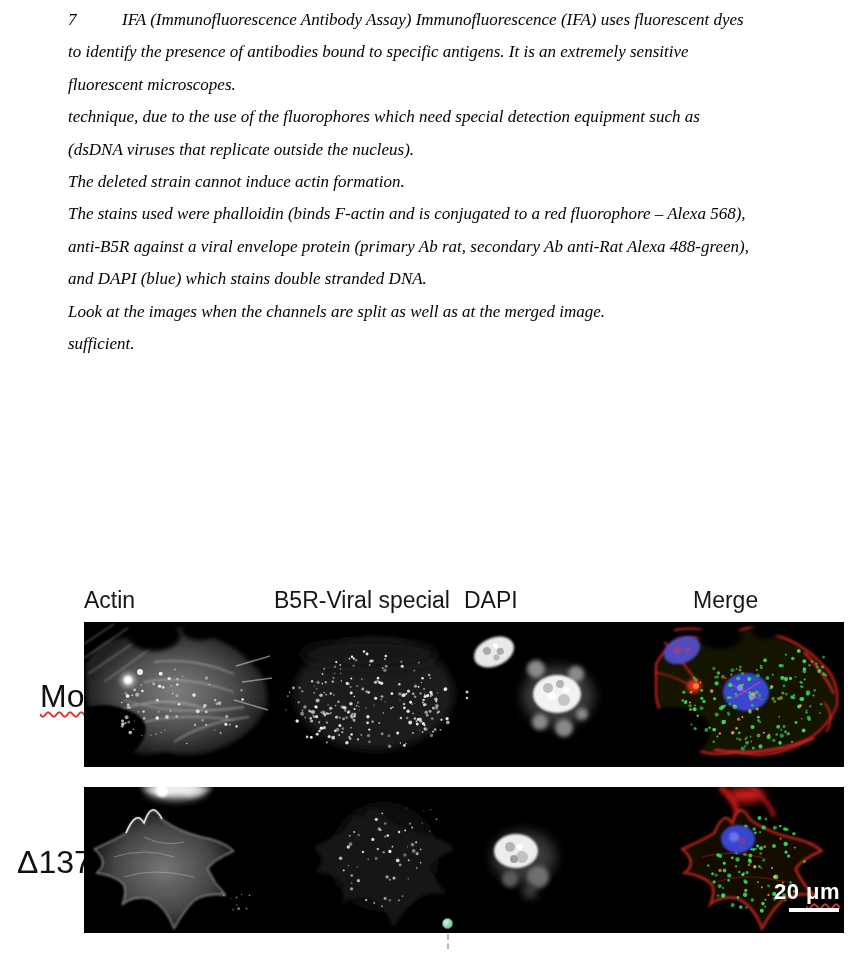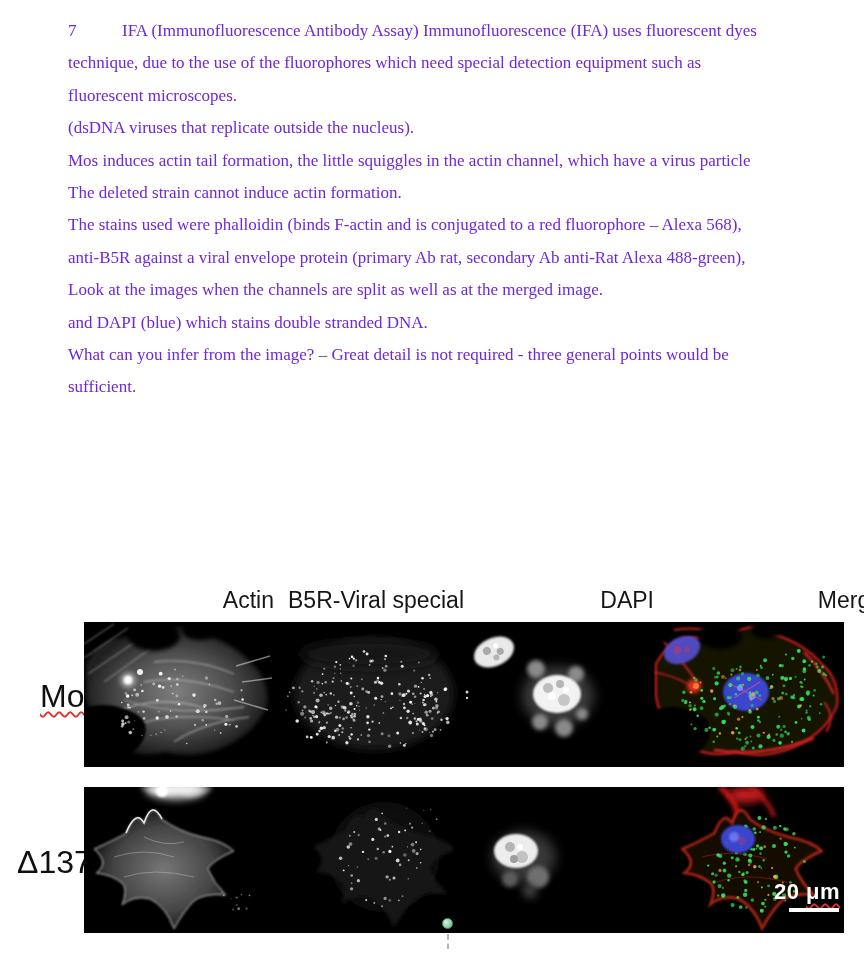--- a/index.html
+++ b/index.html
@@ -1,27 +1,27 @@
 <!DOCTYPE html>
 <html><head>
 <meta charset="utf-8">
 <style>
   html,body{margin:0;padding:0;}
   body{
     width:864px;height:957px;position:relative;background:#ffffff;
     font-family:"Liberation Serif",serif;overflow:hidden;
   }
   .qtext{
-    position:absolute;left:68px;top:15px;width:782px;
-    font-size:17px;line-height:32.4px;color:#6d28d9;
+    position:absolute;left:68px;top:4px;width:782px;
+    font-size:17px;line-height:32.4px;color:#000000;font-style:italic;
   }
   .tline{white-space:nowrap;}
   .qnum{display:inline-block;width:54px;}
   .col-header{
-    position:absolute;top:587px;width:190px;text-align:right;
+    position:absolute;top:587px;width:190px;text-align:left;
     font-family:"Liberation Sans",sans-serif;font-size:23px;color:#161616;
   }
   .row-label{
     position:absolute;font-family:"Liberation Sans",sans-serif;
     font-size:32px;color:#101010;
   }
   .squiggle{
     text-decoration-line:underline;text-decoration-style:wavy;
     text-decoration-color:#e03131;text-decoration-thickness:2px;
     text-underline-offset:4px;
@@ -73,30 +73,29 @@
       </radialGradient>
     <radialGradient id="gBlob">
         <stop offset="0%" stop-color="#ffffff"></stop>
         <stop offset="100%" stop-color="#ffffff" stop-opacity="0"></stop>
       </radialGradient>
   </defs>
 </svg>
 
 <div class="qtext">
     <div class="tline"><span class="qnum">7</span><span>IFA (Immunofluorescence Antibody Assay) Immunofluorescence (IFA) uses fluorescent dyes</span></div>
+    <div class="tline"><span>to identify the presence of antibodies bound to specific antigens. It is an extremely sensitive</span></div>
+    <div class="tline"><span>fluorescent microscopes.</span></div>
     <div class="tline"><span>technique, due to the use of the fluorophores which need special detection equipment such as</span></div>
-    <div class="tline"><span>fluorescent microscopes.</span></div>
     <div class="tline"><span>(dsDNA viruses that replicate outside the nucleus).</span></div>
-    <div class="tline"><span>Mos induces actin tail formation, the little squiggles in the actin channel, which have a virus particle</span></div>
     <div class="tline"><span>The deleted strain cannot induce actin formation.</span></div>
     <div class="tline"><span>The stains used were phalloidin (binds F-actin and is conjugated to a red fluorophore – Alexa 568),</span></div>
     <div class="tline"><span>anti-B5R against a viral envelope protein (primary Ab rat, secondary Ab anti-Rat Alexa 488-green),</span></div>
+    <div class="tline"><span>and DAPI (blue) which stains double stranded DNA.</span></div>
     <div class="tline"><span>Look at the images when the channels are split as well as at the merged image.</span></div>
-    <div class="tline"><span>and DAPI (blue) which stains double stranded DNA.</span></div>
-    <div class="tline"><span>What can you infer from the image? – Great detail is not required - three general points would be</span></div>
     <div class="tline"><span>sufficient.</span></div>
   </div>
 
 <div class="col-header" style="left:84px">Actin</div>
 <div class="col-header" style="left:274px">B5R-Viral special</div>
 <div class="col-header" style="left:464px">DAPI</div>
 <div class="col-header" style="left:693px">Merge</div>
 
 <div class="row-label squiggle" style="left:40px;top:678px">Mos</div>
 <div class="row-label" style="left:17px;top:844px">Δ137.5</div>

